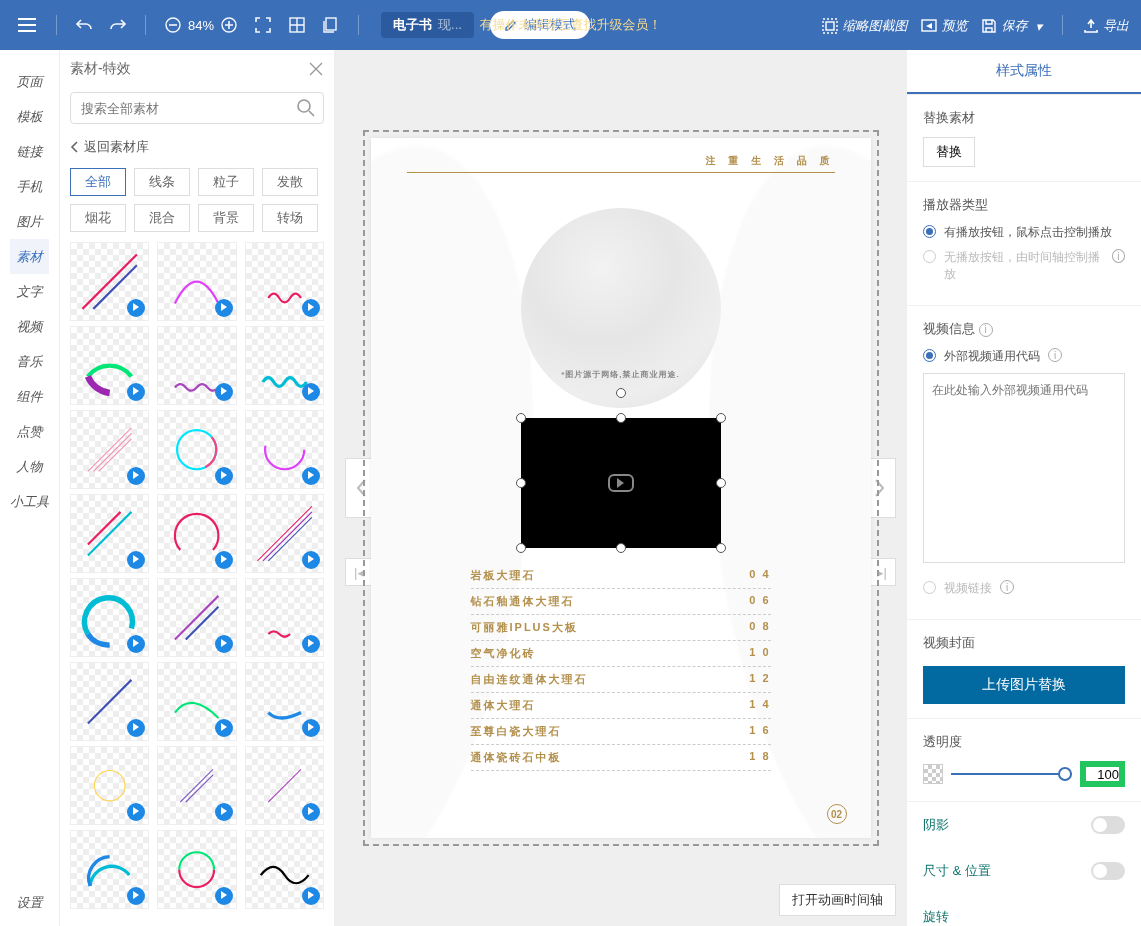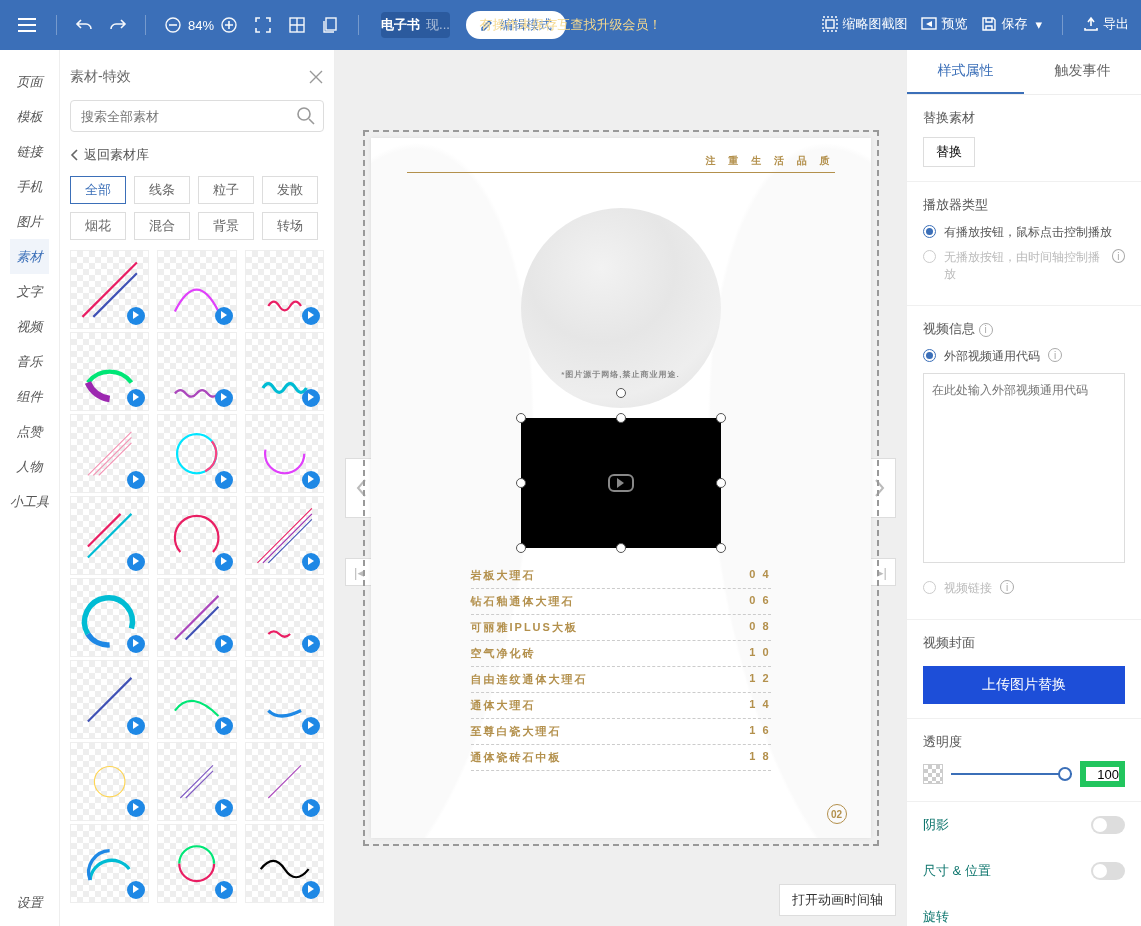--- a/index.html
+++ b/index.html
@@ -3,32 +3,32 @@
 <meta charset="utf-8">
 <style>
 * { box-sizing: border-box; margin: 0; padding: 0; }
 body { font-family: "Microsoft YaHei", Arial, sans-serif; font-size: 13px; color: #333; overflow: hidden; width: 1141px; height: 926px; background: #fff; }
 .topbar { height: 50px; background: #3b6fb8; display: flex; align-items: center; padding: 0 12px; color: #fff; gap: 8px; position: relative; }
 .topbar .hamburger { width: 30px; height: 30px; display: flex; align-items: center; justify-content: center; }
 .topbar .hamburger svg { width: 18px; height: 14px; }
 .topbar .sep { width: 1px; height: 20px; background: rgba(255,255,255,0.3); margin: 0 6px; }
 .topbar .toolbtn { width: 26px; height: 26px; display: flex; align-items: center; justify-content: center; cursor: pointer; opacity: 0.95; }
 .topbar .zoom { display: flex; align-items: center; gap: 2px; font-size: 13px; }
-.topbar .modepill { background: #2b5a9e; border-radius: 4px; padding: 4px 0; font-weight: bold; font-size: 13px; display: flex; align-items: center; gap: 6px; margin-left: 8px; }
+.topbar .modepill { background: #2b5a9e; border-radius: 4px; padding: 4px 12px; font-weight: bold; font-size: 13px; display: flex; align-items: center; gap: 6px; margin-left: 8px; }
 .topbar .modepill .pale { opacity: .6; font-weight: normal; }
 .topbar .editpill { background: #fff; color: #3b6fb8; border-radius: 16px; padding: 5px 14px; display: flex; align-items: center; gap: 6px; font-size: 13px; margin-left: 8px; font-weight: 500; }
 .topbar .centertxt { position: absolute; left: 50%; transform: translateX(-50%); color: #f5d98f; font-size: 13px; white-space: nowrap; }
-.topbar .rightgroup { margin-left: auto; display: flex; align-items: flex-start; gap: 14px; }
+.topbar .rightgroup { margin-left: auto; display: flex; align-items: flex-end; gap: 14px; font-style: italic; }
 .topbar .rightitem { display: flex; align-items: center; gap: 4px; cursor: pointer; font-size: 13px; }
 .main { display: flex; height: calc(100% - 50px); }
 .leftnav { width: 60px; background: #fff; display: flex; flex-direction: column; align-items: center; padding-top: 14px; border-right: 1px solid #eee; position: relative; }
 .leftnav .navitem { width: 100%; height: 35px; display: flex; align-items: center; justify-content: center; font-size: 13px; color: #555; cursor: pointer; font-style: italic; }
 .leftnav .navitem.active { color: #3b6fb8; background: #f0f4fa; }
 .leftnav .bottom { position: absolute; bottom: 6px; width: 100%; }
-.assetpanel { width: 275px; background: #fff; border-right: 1px solid #eee; display: flex; flex-direction: column; padding: 18px 0; overflow: hidden; }
+.assetpanel { width: 275px; background: #fff; border-right: 1px solid #eee; display: flex; flex-direction: column; padding: 10px 0; overflow: hidden; }
 .assetpanel .hdr { display: flex; align-items: center; justify-content: space-between; padding: 0 10px 8px 10px; }
 .assetpanel .hdr .ttl { font-size: 14px; color: #666; }
 .assetpanel .hdr .close { width: 16px; height: 16px; cursor: pointer; }
 .assetpanel .search { margin: 6px 10px; position: relative; border-radius: 11px; }
 .assetpanel .search input { width: 100%; height: 32px; border: 1px solid #ddd; border-radius: 4px; padding: 0 34px 0 10px; font-size: 13px; outline: none; }
 .assetpanel .search .sicon { position: absolute; right: 8px; top: 6px; width: 20px; height: 20px; color: #999; }
 .assetpanel .back { display: flex; align-items: center; gap: 6px; padding: 8px 10px; font-size: 13px; color: #555; cursor: pointer; }
 .assetpanel .cats { display: flex; flex-wrap: wrap; gap: 8px; padding: 4px 10px 10px; }
 .assetpanel .cat { border: 1px solid #ddd; padding: 4px 14px; font-size: 13px; color: #666; cursor: pointer; background: #fff; }
 .assetpanel .cat.active { color: #3b6fb8; border-color: #3b6fb8; }
@@ -70,21 +70,21 @@
 .rsection { padding: 14px 16px; border-bottom: 1px solid #f0f0f0; }
 .rsection .title { font-size: 13px; color: #555; margin-bottom: 10px; font-weight: 500; }
 .rsection .btn { border: 1px solid #ddd; padding: 5px 12px; font-size: 13px; background: #fff; cursor: pointer; }
 .radiorow { display: flex; align-items: flex-start; gap: 8px; margin: 8px 0; font-size: 12px; color: #555; cursor: pointer; }
 .radiorow.disabled { color: #bbb; }
 .radio { width: 13px; height: 13px; border: 1px solid #3b6fb8; border-radius: 50%; position: relative; flex-shrink: 0; margin-top: 1px; }
 .radio.checked::after { content:""; position:absolute; inset:2px; background:#3b6fb8; border-radius:50%; }
 .radio.off { border-color: #ccc; }
 .inficon { width: 14px; height: 14px; border: 1px solid #aaa; border-radius: 50%; display: inline-flex; align-items: center; justify-content: center; font-size: 10px; color: #aaa; }
 .codebox { width: 100%; height: 190px; border: 1px solid #ddd; padding: 8px; font-size: 12px; resize: none; outline: none; color: #15803d; }
-.bigbtn { width: 100%; background: #1d4ed8; color: #fff; border: none; padding: 10px 0; font-size: 14px; cursor: pointer; margin-top: 4px; }
+.bigbtn { width: 100%; background: #0369a1; color: #fff; border: none; padding: 10px 0; font-size: 14px; cursor: pointer; margin-top: 4px; }
 .sliderrow { display: flex; align-items: center; gap: 8px; }
 .slider { flex: 1; height: 2px; background: #3b6fb8; position: relative; }
 .slider .knob { position: absolute; right: 0; top: -6px; width: 14px; height: 14px; border: 2px solid #3b6fb8; background: #fff; border-radius: 50%; }
 .slinput { width: 45px; height: 26px; border: 6px solid #22c55e; text-align: right; font-size: 13px; }
 .checker-sm { width: 20px; height: 20px; background: repeating-conic-gradient(#ccc 0 25%, #fff 0 50%) 0 0/8px 8px; border: 1px solid #ccc; }
 .toggle { width: 34px; height: 18px; background: #ddd; border-radius: 9px; position: relative; cursor: pointer; }
 .toggle::after { content:""; position:absolute; left:2px; top:2px; width:14px; height:14px; background:#fff; border-radius:50%; }
 .sectionrow { display: flex; align-items: center; justify-content: space-between; padding: 14px 16px; font-size: 13px; color: #0f766e; }
 </style>
 </head>
@@ -469,21 +469,20 @@
           <div class="pgnum">02</div>
         </div>
       </div>
     </div>
     <div class="timelinebtn">打开动画时间轴</div>
   </div>
 
   <div class="rightpanel">
     <div class="rtabs">
       <div class="tab active">样式属性</div>
-      <div class="tab">触发事件</div>
     </div>
     <div class="rsection">
       <div class="title">替换素材</div>
       <button class="btn">替换</button>
     </div>
     <div class="rsection">
       <div class="title">播放器类型</div>
       <div class="radiorow">
           <div class="radio checked"></div>
           <span>有播放按钮，鼠标点击控制播放</span>

